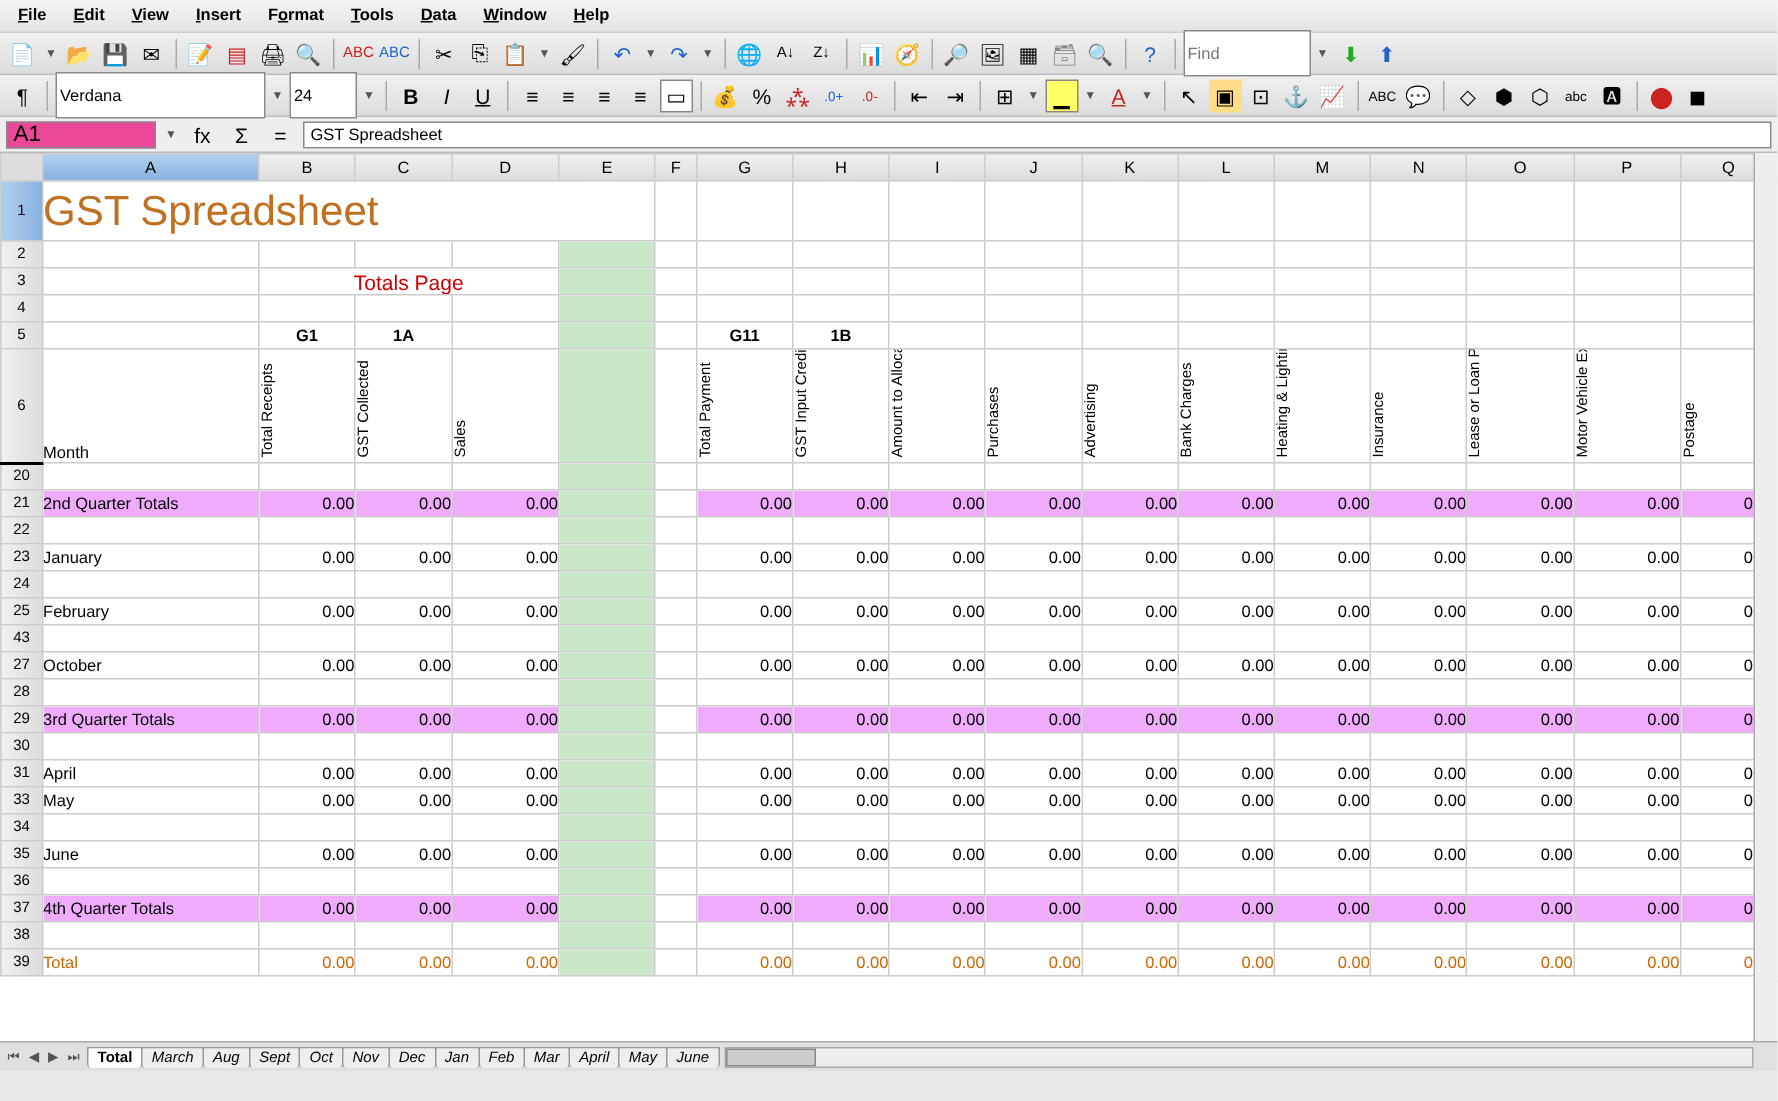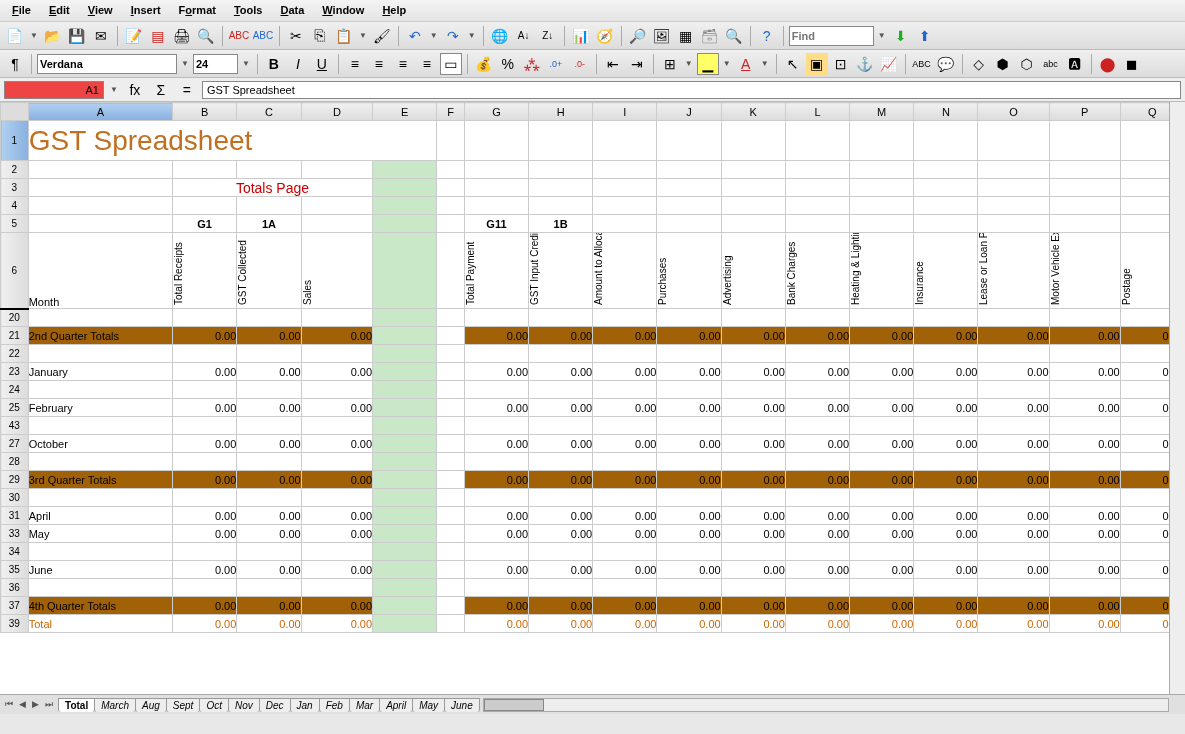--- a/index.html
+++ b/index.html
@@ -7,49 +7,49 @@
 
 
 .menubar { background: linear-gradient(#f4f4f4, #e4e4e4); border-bottom: 1px solid #ccc; padding: 2px 4px; display: flex; gap: 2px; height: 22px; }
 .menubar span { padding: 2px 8px; cursor: default; font-weight: bold; }
 .menubar u { text-decoration: underline; }
 
 
 .toolbar { background: linear-gradient(#f0f0f0, #dcdcdc); border-bottom: 1px solid #bbb; padding: 2px 4px; display: flex; align-items: center; gap: 2px; height: 28px; }
 .tbtn { width: 22px; height: 22px; border: 1px solid transparent; display: inline-flex; align-items: center; justify-content: center; cursor: pointer; font-size: 14px; background: transparent; }
 .sep { width: 1px; height: 20px; background: #aaa; margin: 0 3px; }
-.combo { border: 1px solid #888; background: #fff; height: 20px; padding: 1px 2px; font-size: 11px; font-weight: bold; }
+.combo { border: 1px solid #888; background: #fff; height: 31px; padding: 1px 2px; font-size: 11px; }
 .fontcombo { width: 140px; }
 .sizecombo { width: 45px; }
 .findbox { width: 85px; }
 .drop { font-size: 8px; color: #555; padding: 0 2px; }
 
 
 .fbar { background: #eee; border-bottom: 1px solid #bbb; padding: 2px 4px; display: flex; align-items: center; gap: 4px; height: 24px; }
-.namebox { width: 100px; border: 1px solid #888; background: #ef4444; padding: 1px 4px; height: 18px; font-size: 11px; text-align: right; }
+.namebox { width: 100px; border: 1px solid #888; background: #ec4899; padding: 1px 4px; height: 18px; font-size: 15px; }
 .formulain { flex: 1; border: 1px solid #888; background: #fff; padding: 1px 4px; height: 18px; font-size: 11px; }
 
 
 .gridwrap { position: relative; overflow: hidden; background: #fff; }
 .grid { border-collapse: collapse; table-layout: fixed; }
 .grid th, .grid td { border: 1px solid #ccc; padding: 0; }
 .colh { background: linear-gradient(#f0f0f0, #dcdcdc); text-align: center; font-weight: normal; height: 18px; font-size: 11px; border: 1px solid #aaa; }
 .colh.sel { background: linear-gradient(#b0d0f0, #88b0e0); }
 .rowh { background: linear-gradient(90deg, #f0f0f0, #dcdcdc); text-align: center; font-weight: normal; width: 28px; font-size: 10px; border: 1px solid #aaa; }
 .rowh.sel { background: linear-gradient(90deg, #b0d0f0, #88b0e0); }
 .corner { background: #ddd; border: 1px solid #aaa; }
 
 
 .cell { height: 18px; padding: 0 3px; font-size: 11px; overflow: hidden; white-space: nowrap; }
 .cell.num { text-align: right; }
 .title-cell { font-family: Verdana, sans-serif; font-size: 28px; color: #c07020; height: 40px; padding: 2px 6px; white-space: nowrap; border: 2px solid #000; border-right: 2px solid #000; }
 .subtitle { color: #cc0000; font-size: 14px; text-align: center; }
 .hdrbold { font-weight: bold; text-align: center; }
 .vert { writing-mode: vertical-rl; transform: rotate(180deg); text-align: left; padding: 2px 0; height: 72px; font-size: 10px; }
-.greenrow td.datacell, .greenrow td.lblcell { background: #a16207; margin-left: 21px; }
+.greenrow td.datacell, .greenrow td.lblcell { background: #f0abfc; margin-left: 21px; }
 .greencol { background: #c8e8c8; }
 .totalrow td.datacell { color: #cc6600; }
 .totalrow td.lblcell { color: #cc6600; }
 
 
 .tabbar { background: #e0e0e0; border-top: 1px solid #aaa; display: flex; align-items: center; height: 20px; font-size: 10px; }
 .tabnav { display: flex; gap: 0; padding: 0 2px; }
 .tabnav span { padding: 0 3px; cursor: pointer; color: #555; font-size: 9px; }
 .tab { background: #eee; border: 1px solid #999; border-bottom: none; padding: 1px 6px; margin-right: -1px; cursor: pointer; border-radius: 0 0 3px 3px; font-style: italic; }
 .tab.active { background: #fff; font-weight: bold; font-style: normal; }
@@ -700,20 +700,40 @@
           <td class="cell num datacell ">0.00</td>
           <td class="cell num datacell ">0.00</td>
           <td class="cell num datacell ">0.00</td>
           <td class="cell num datacell ">0.00</td>
           <td class="cell num datacell ">0.00</td>
           <td class="cell num datacell ">0.00</td>
           <td class="cell num datacell ">0.00</td>
           <td class="cell num datacell ">0.00</td>
           <td class="cell num datacell ">0.00</td>
           <td class="cell num datacell ">0.00</td>
+        </tr>
+        <tr class="">
+          <th class="rowh">38</th>
+          <td class="cell lblcell"></td>
+          <td class="cell num  "></td>
+          <td class="cell num  "></td>
+          <td class="cell num  "></td>
+          <td class="cell num  greencol"></td>
+          <td class="cell num  "></td>
+          <td class="cell num  "></td>
+          <td class="cell num  "></td>
+          <td class="cell num  "></td>
+          <td class="cell num  "></td>
+          <td class="cell num  "></td>
+          <td class="cell num  "></td>
+          <td class="cell num  "></td>
+          <td class="cell num  "></td>
+          <td class="cell num  "></td>
+          <td class="cell num  "></td>
+          <td class="cell num  "></td>
         </tr>
         <tr class="totalrow">
           <th class="rowh">39</th>
           <td class="cell lblcell">Total</td>
           <td class="cell num datacell ">0.00</td>
           <td class="cell num datacell ">0.00</td>
           <td class="cell num datacell ">0.00</td>
           <td class="cell num  greencol"></td>
           <td class="cell num  "></td>
           <td class="cell num datacell ">0.00</td>

